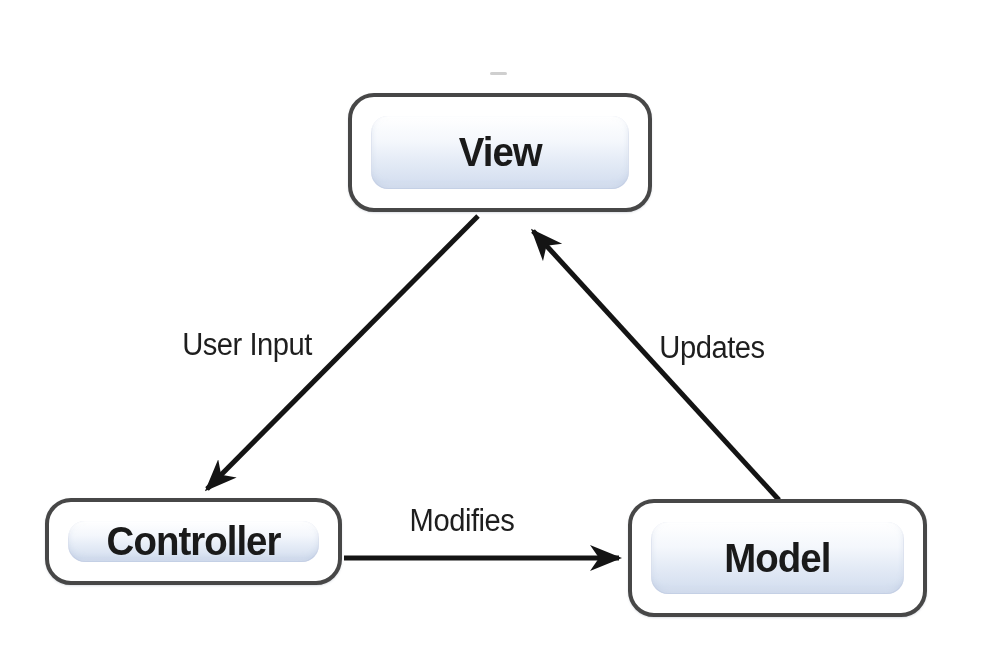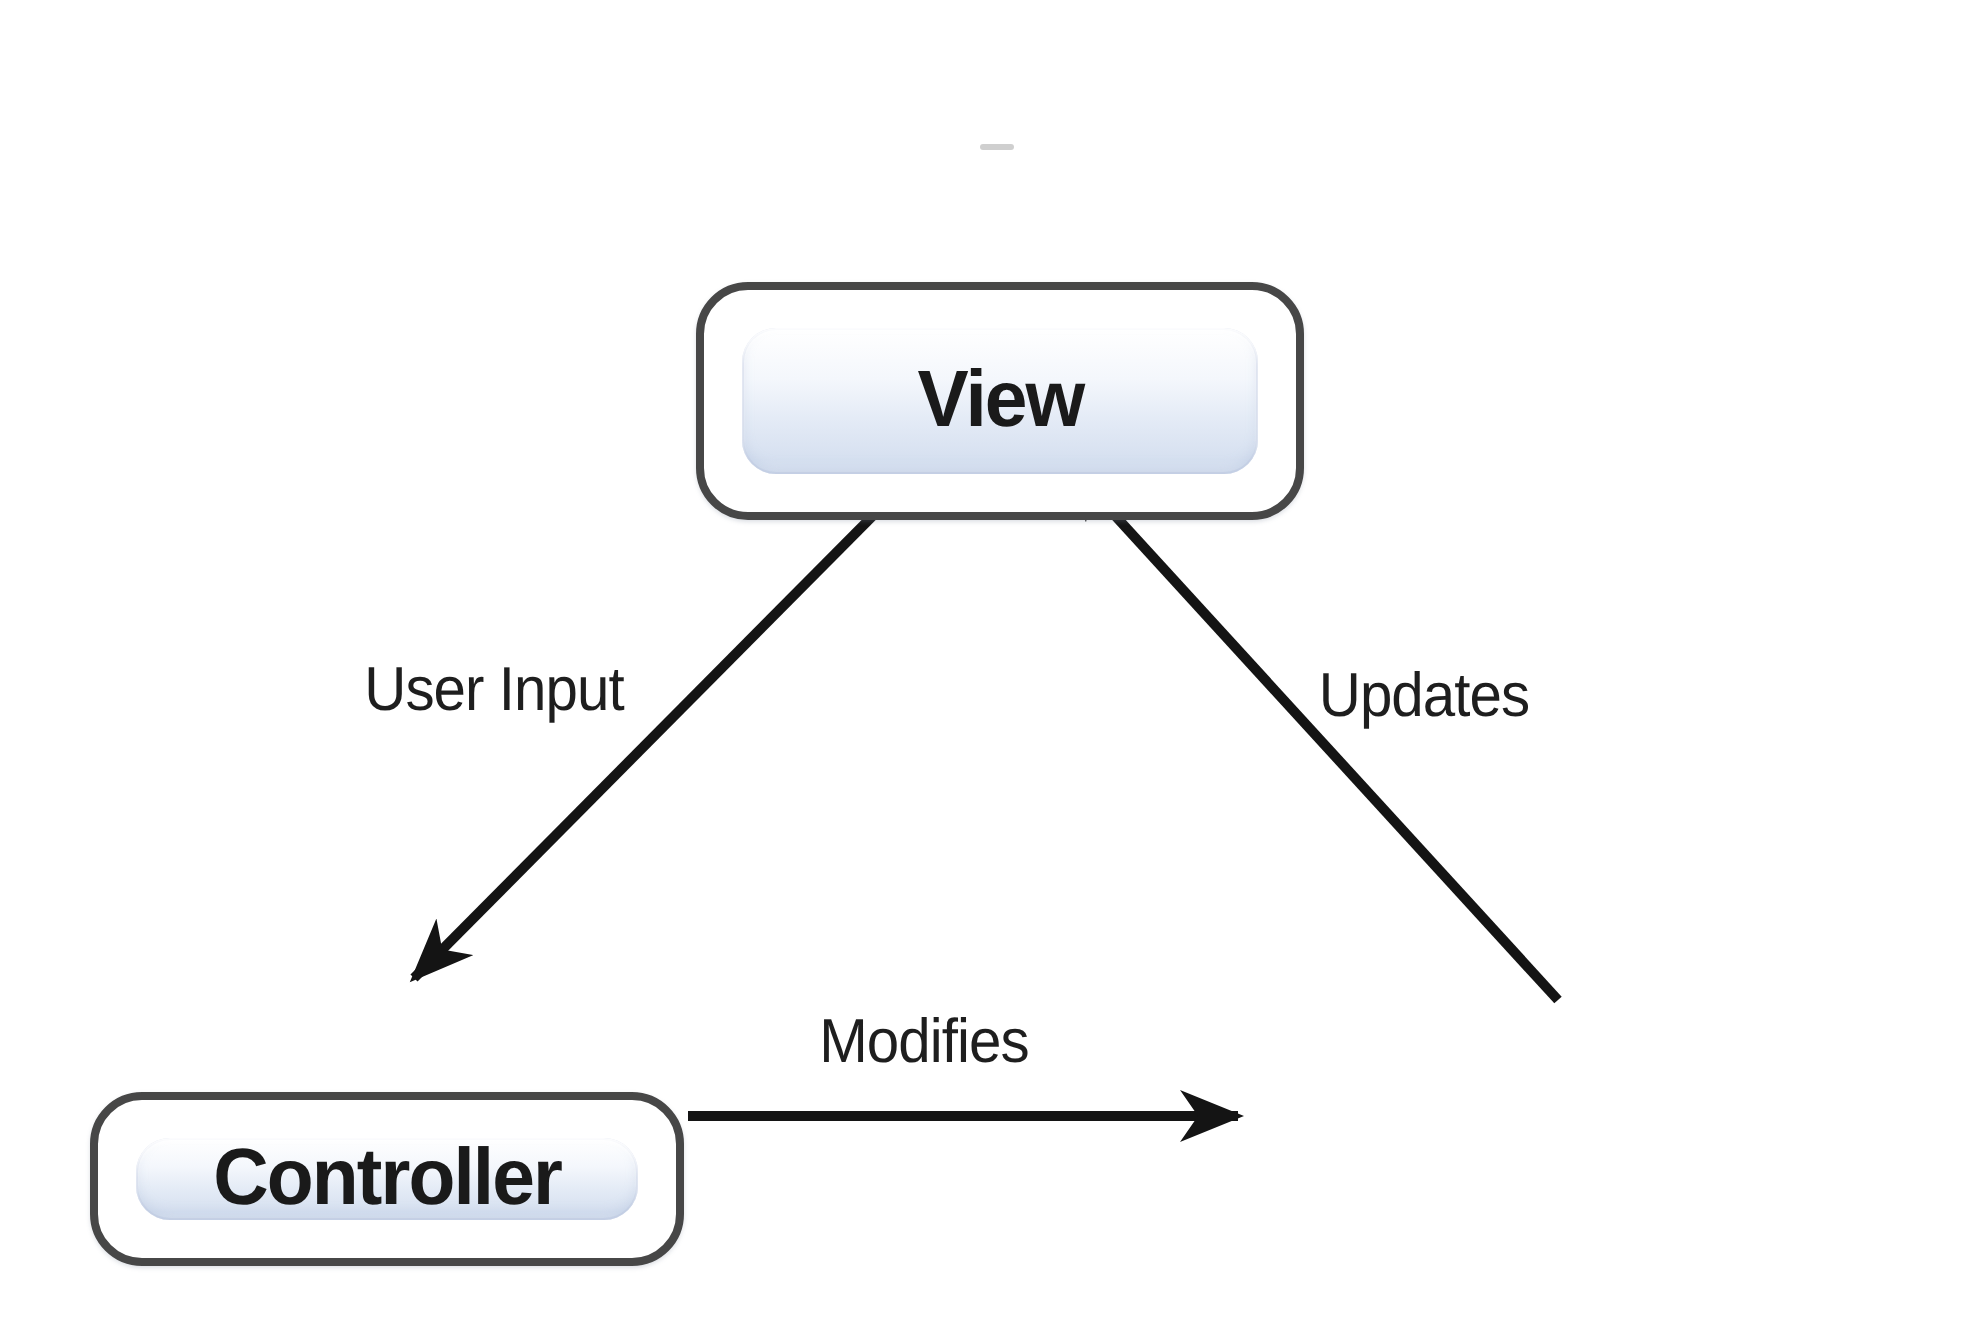--- a/index.html
+++ b/index.html
@@ -16,21 +16,20 @@
     overflow: hidden;
   }
   .node {
     position: absolute;
     box-sizing: border-box;
     border: 4px solid #474747;
     border-radius: 26px;
     background: #ffffff;
     padding: 19px;
     box-shadow: 0 1px 2px rgba(120,130,150,0.25);
-    margin-top: 48px;
   }
   .node-inner {
     width: 100%;
     height: 100%;
     box-sizing: border-box;
     border-radius: 17px;
     background: linear-gradient(180deg,
       #ffffff 0%,
       #f4f7fc 35%,
       #e4ebf6 62%,
@@ -100,20 +99,25 @@
       <span class="node-label">View</span>
     </div>
   </div>
 
   <div class="node" style="left:45px; top:498px; width:297px; height:87px;">
     <div class="node-inner">
       <span class="node-label">Controller</span>
     </div>
   </div>
 
+  <div class="node" style="left:628px; top:499px; width:299px; height:118px;">
+    <div class="node-inner">
+      <span class="node-label">Model</span>
+    </div>
+  </div>
 
   <div class="edge-label" style="left:247px; top:345px;">User Input</div>
 
   <div class="edge-label" style="left:712px; top:348px;">Updates</div>
 
   <div class="edge-label" style="left:462px; top:521px;">Modifies</div>
 
 </div>
 
 </body></html>

